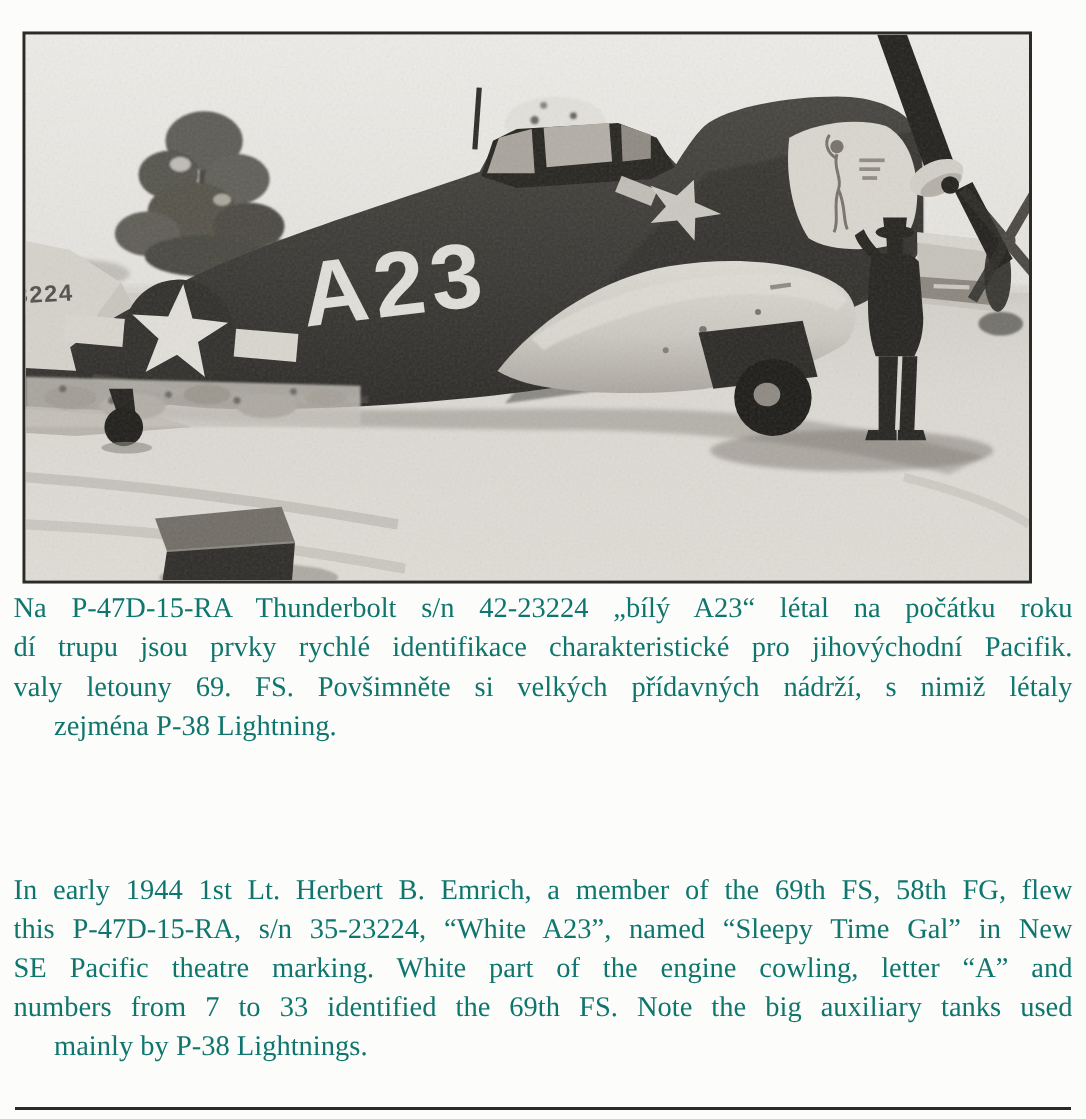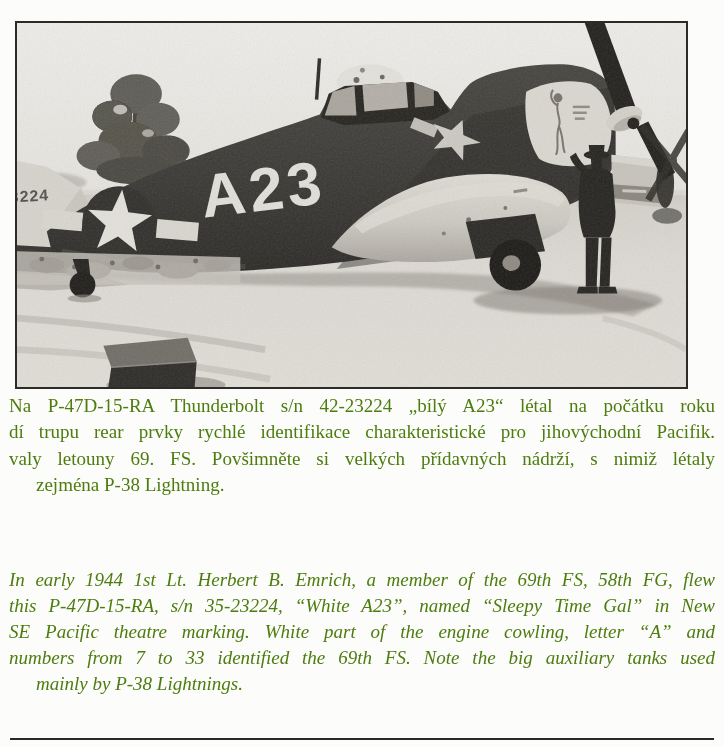--- a/index.html
+++ b/index.html
@@ -7,23 +7,23 @@
     width:724px;height:746px;position:relative;overflow:hidden;
     background:#fcfcfa;
     font-family:"Liberation Serif","DejaVu Serif",serif;
   }
   .photo-frame{
     position:absolute;left:15px;top:21px;width:673px;height:368px;
     box-sizing:border-box;border:2px solid #2c2b28;margin:0;
     background:#e9e7e3;overflow:hidden;
   }
   .photo-frame svg{display:block;width:100%;height:100%;}
-  .caption{position:absolute;left:9px;width:706px;color:#4d7c0f;}
+  .caption{position:absolute;left:9px;width:706px;color:#0f766e;}
   .caption-cs{top:393px;font-size:19px;line-height:26.4px;}
-  .caption-en{top:567px;font-size:19px;line-height:26px;font-style:italic;}
+  .caption-en{top:581px;font-size:19px;line-height:26px;}
   .cap-line{
     text-align:justify;text-align-last:justify;
     white-space:normal;overflow:hidden;
   }
   .cap-line.last{text-align-last:left;margin-left:27px;}
   .bottom-rule{
     position:absolute;left:10px;top:738px;width:704px;height:2px;
     background:#2b2a28;border:none;margin:0;padding:0;
   }
 </style>
@@ -264,21 +264,21 @@
         <polygon points="95,350 181,344 179,370 92,370" fill="#2e2c28"></polygon>
         <line x1="95" y1="350" x2="181" y2="344" stroke="#8a8680" stroke-width="1.5"></line>
       </g>
 
       <rect width="674" height="370" filter="url(#grain)" opacity="0.13"></rect>
     </svg>
   </figure>
 
   <div class="caption caption-cs">
     <div class="cap-line">Na P-47D-15-RA Thunderbolt s/n 42-23224 „bílý A23“ létal na počátku roku</div>
-    <div class="cap-line">dí trupu rear prvky rychlé identifikace charakteristické pro jihovýchodní Pacifik.</div>
+    <div class="cap-line">dí trupu jsou prvky rychlé identifikace charakteristické pro jihovýchodní Pacifik.</div>
     <div class="cap-line">valy letouny 69. FS. Povšimněte si velkých přídavných nádrží, s nimiž létaly</div>
     <div class="cap-line last">zejména P-38 Lightning.</div>
   </div>
 
   <div class="caption caption-en">
     <div class="cap-line">In early 1944 1st Lt. Herbert B. Emrich, a member of the 69th FS, 58th FG, flew</div>
     <div class="cap-line">this P-47D-15-RA, s/n 35-23224, “White A23”, named “Sleepy Time Gal” in New</div>
     <div class="cap-line">SE Pacific theatre marking. White part of the engine cowling, letter “A” and</div>
     <div class="cap-line">numbers from 7 to 33 identified the 69th FS. Note the big auxiliary tanks used</div>
     <div class="cap-line last">mainly by P-38 Lightnings.</div>

